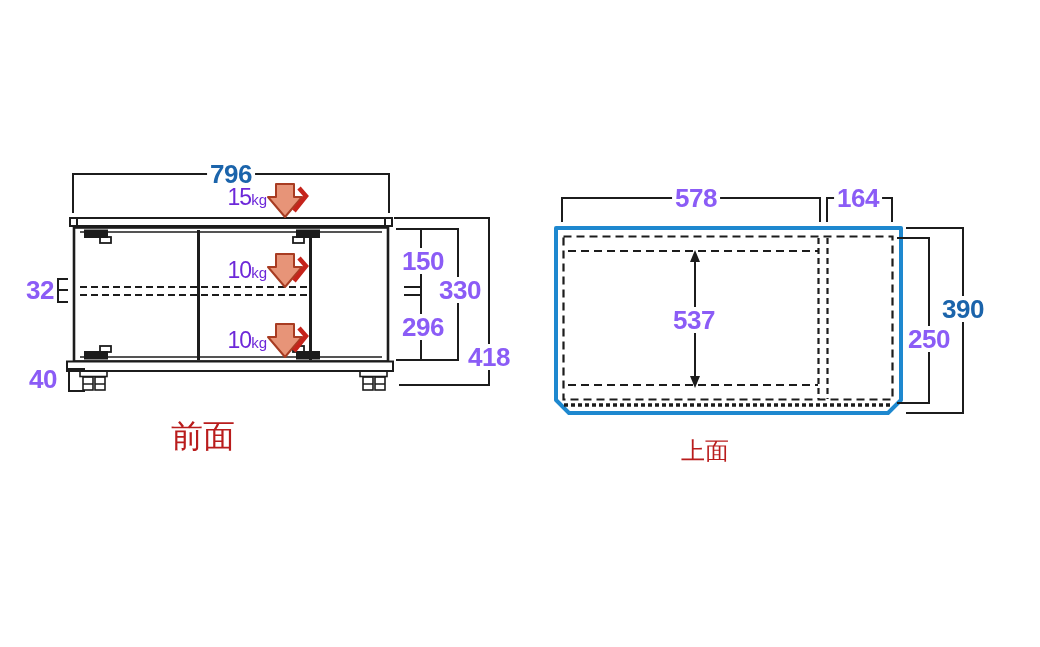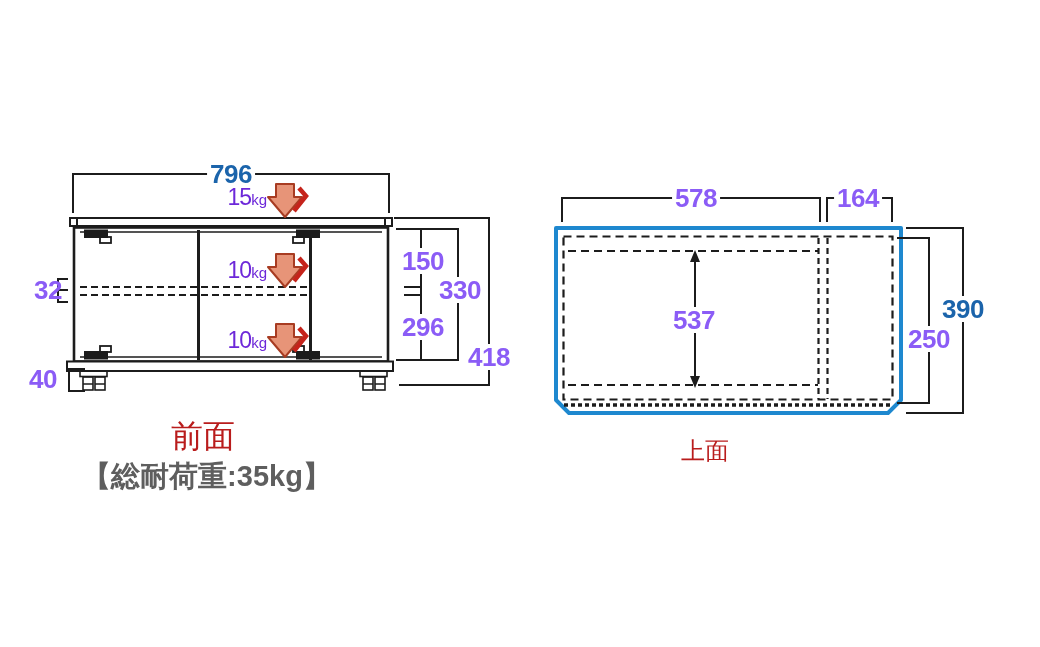--- a/index.html
+++ b/index.html
@@ -126,30 +126,29 @@
   <div class="load" style="left:267px;top:197px;">
     <span class="val">15</span><span class="unit">kg</span>
   </div>
   <div class="load" style="left:267px;top:270px;">
     <span class="val">10</span><span class="unit">kg</span>
   </div>
   <div class="load" style="left:267px;top:340px;">
     <span class="val">10</span><span class="unit">kg</span>
   </div>
 
-  <div class="dim" style="left:48px;top:290px;background:transparent;">32</div>
+  <div class="dim" style="left:40px;top:290px;background:transparent;">32</div>
   <div class="dim" style="left:43px;top:379px;background:transparent;">40</div>
 
   <div class="dim" style="left:423px;top:261px;">150</div>
   <div class="dim" style="left:460px;top:290px;">330</div>
   <div class="dim" style="left:423px;top:327px;">296</div>
   <div class="dim" style="left:489px;top:325px;margin-top:32px;">418</div>
 
   <div class="view-title" style="left:203px;top:436px;font-size:32px;">前面</div>
-  <div class="capacity" style="left:207px;top:476px;">【総耐荷重:35kg】</div>
 
   <div class="dim" style="left:696px;top:198px;">578</div>
   <div class="dim" style="left:858px;top:198px;">164</div>
   <div class="dim" style="left:694px;top:320px;">537</div>
   <div class="dim blue" style="left:963px;top:309px;">390</div>
   <div class="dim" style="left:929px;top:339px;">250</div>
 
   <div class="view-title" style="left:705px;top:451px;font-size:24px;">上面</div>
 
 </div>

